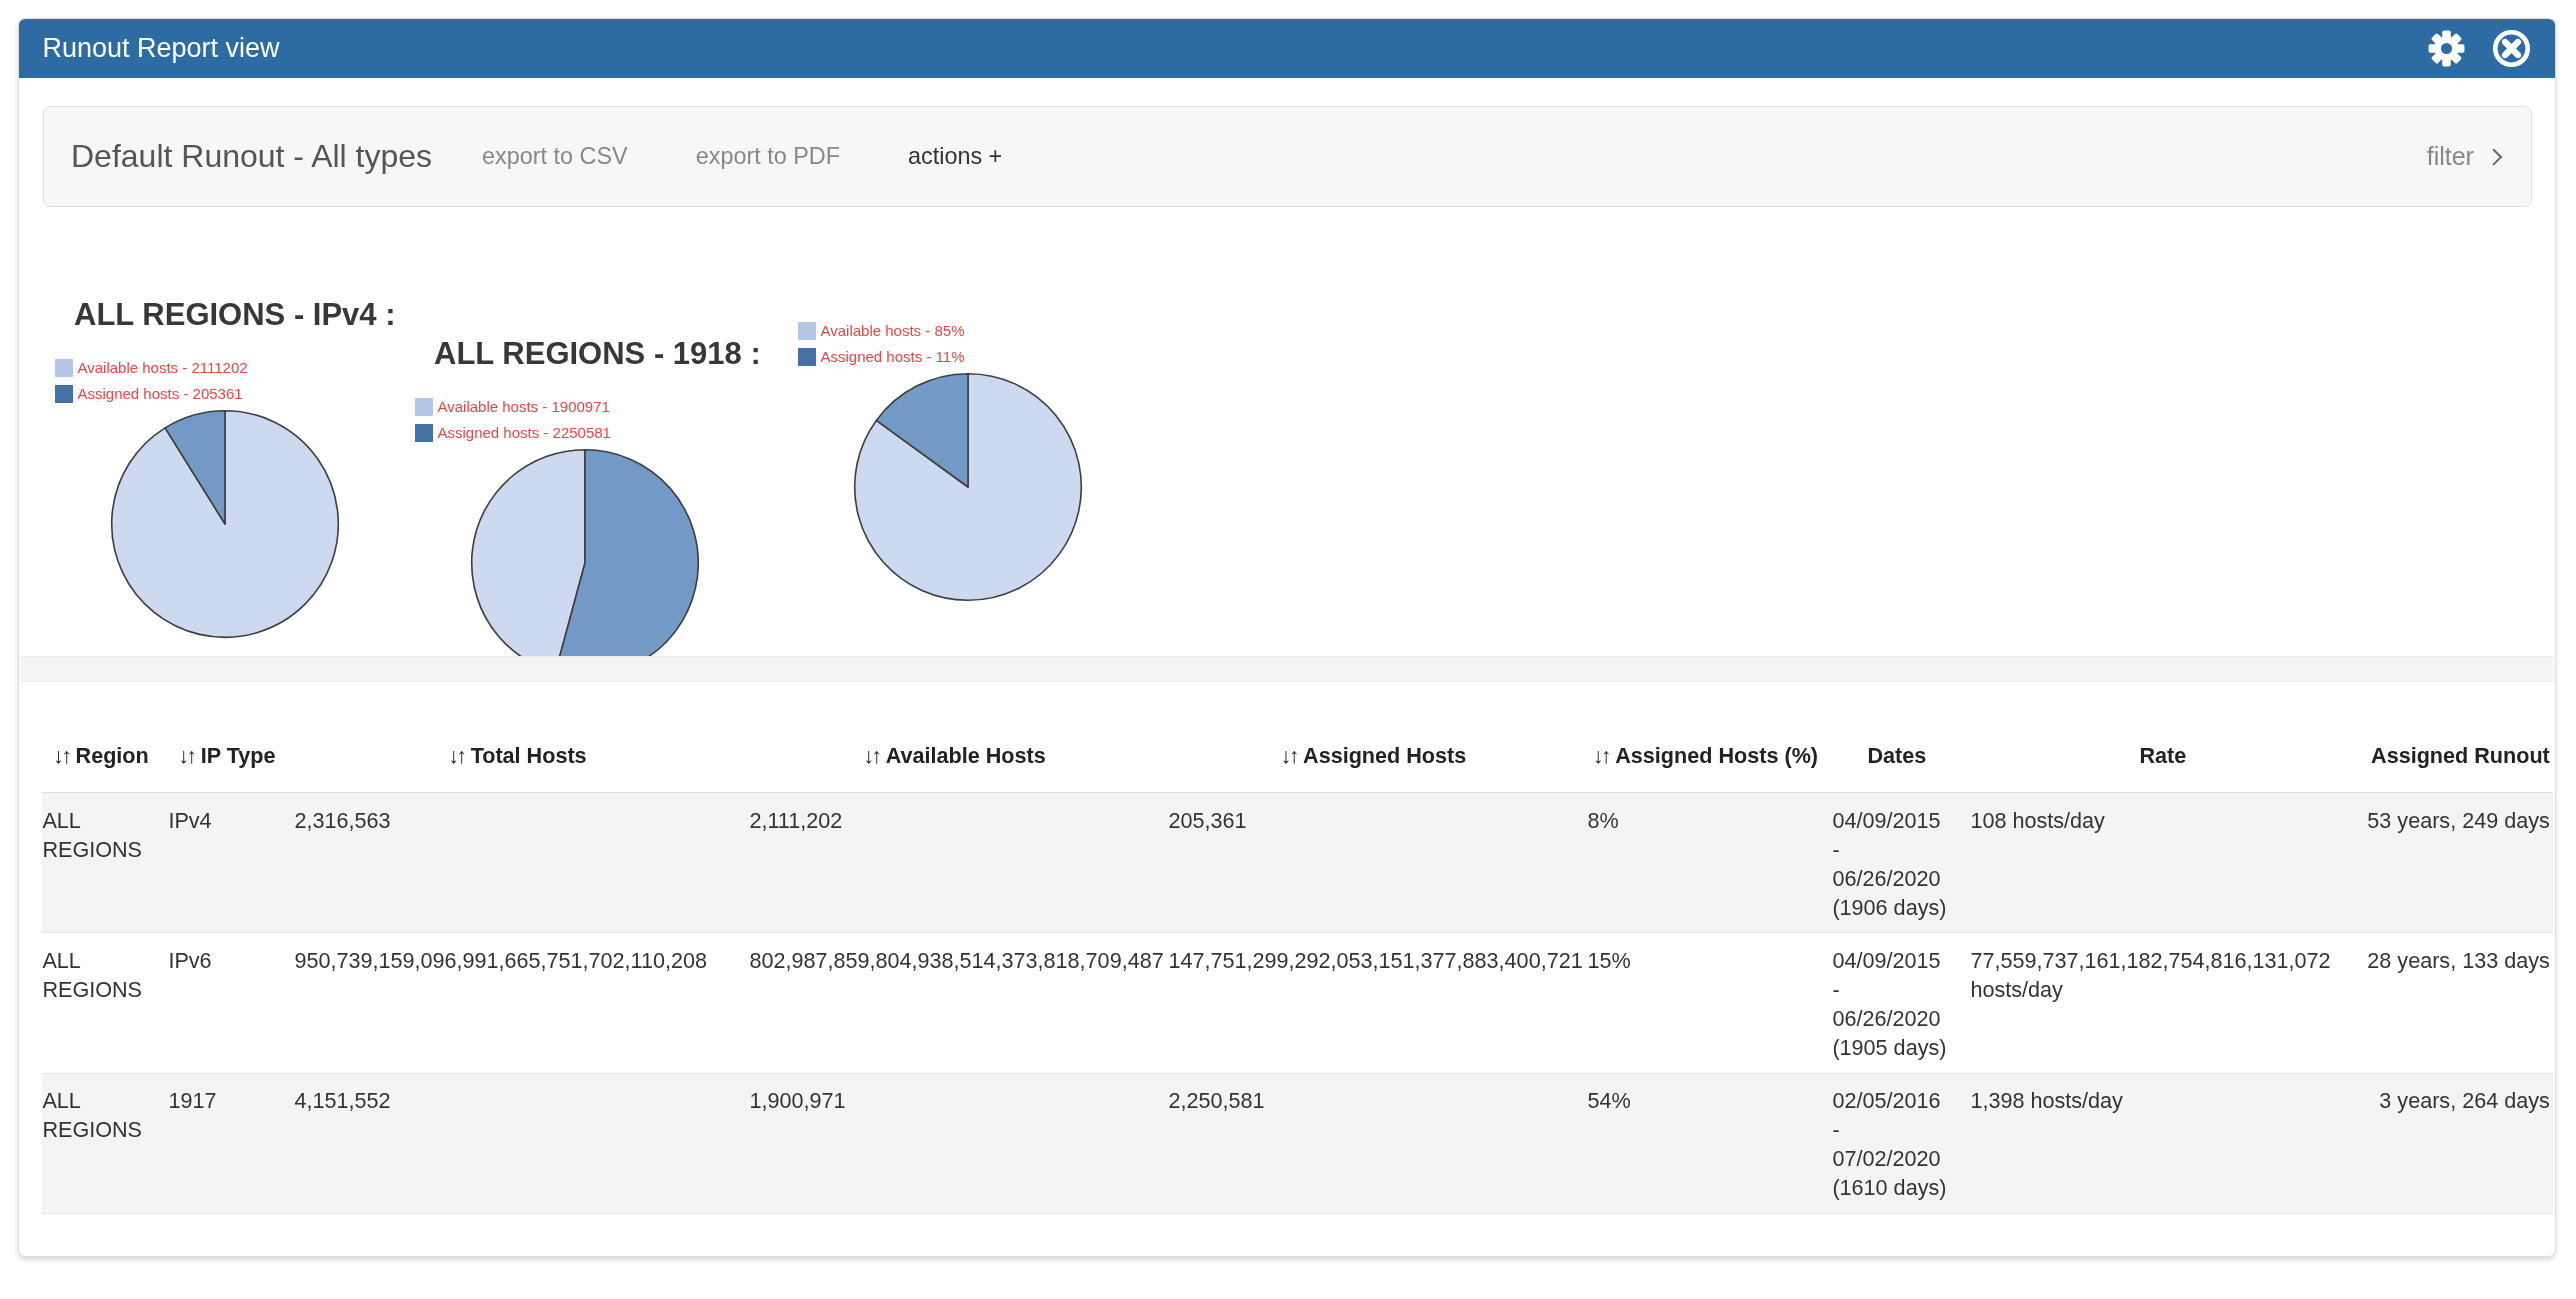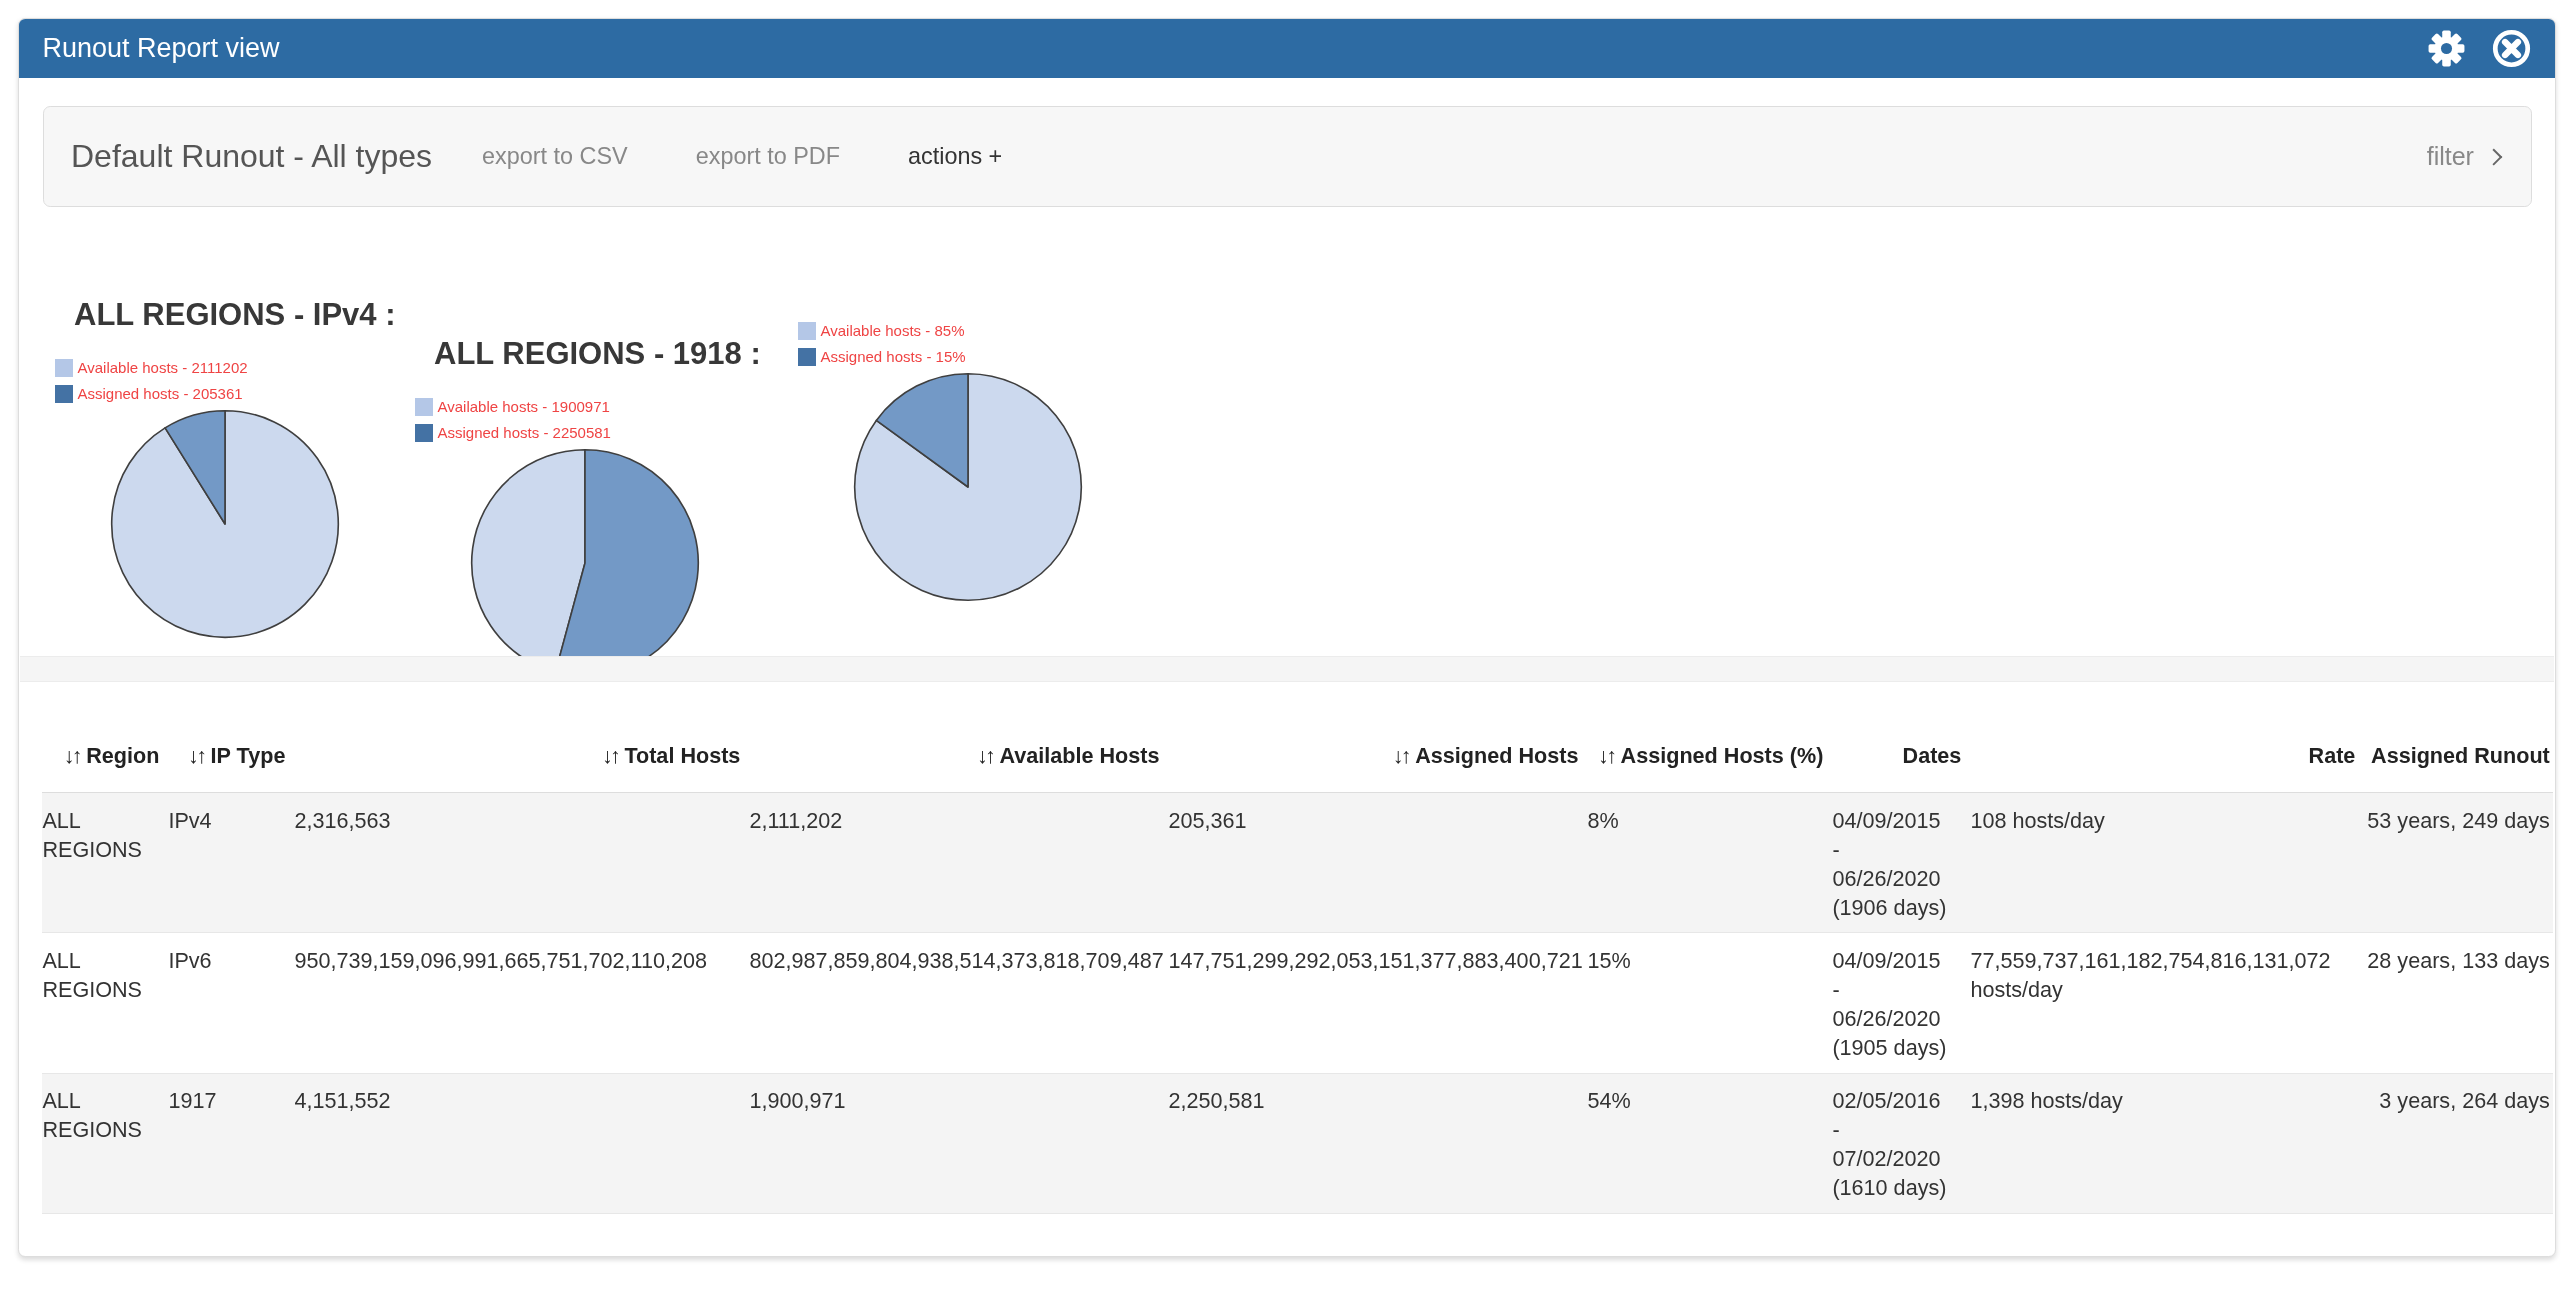--- a/index.html
+++ b/index.html
@@ -59,21 +59,21 @@
   .strip{
     position:absolute;left:0.9px;right:0.9px;top:637px;height:26px;
     background:#f5f5f5;border-top:0.9px solid #ececec;border-bottom:0.9px solid #ececec;
   }
   
   table.report{
     position:absolute;left:23.4px;top:711px;width:2509px;
     border-collapse:collapse;table-layout:fixed;
   }
   th{
-    font-size:21.6px;font-weight:bold;color:#222;text-align:right;
+    font-size:21.6px;font-weight:bold;color:#222;text-align:center;
     vertical-align:top;padding:12.6px 9px 23.4px 0;
     border-bottom:0.9px solid #ddd;white-space:nowrap;
   }
   th .sort{letter-spacing:-2.7px;margin-right:6.3px;}
   th:last-child{text-align:right;padding-right:3.6px;}
   td{
     font-size:21.6px;color:#333;vertical-align:top;
     padding:12.6px 9px 10.8px 0;line-height:29px;
   }
   td.dates{white-space:pre-line;margin-left:48px;}
@@ -158,21 +158,21 @@
   </div>
 
   <div class="chart c2">
     <div class="legend">
       <div class="legend-row">
         <span class="legend-swatch" style="background: rgb(180, 199, 231);"></span>
         <span class="legend-label">Available hosts - 85%</span>
       </div>
       <div class="legend-row">
         <span class="legend-swatch" style="background: rgb(68, 114, 164);"></span>
-        <span class="legend-label">Assigned hosts - 15%</span>
+        <span class="legend-label">Assigned hosts - 11%</span>
       </div>
     </div>
     <svg class="pie" width="232" height="232" viewBox="0 0 258 258">
         <path d="M 129 129 L 129.00 3.00 A 126 126 0 1 1 27.06 54.94 Z" fill="#ccd9ee" stroke="#3f3f3f" stroke-width="1.8" stroke-linejoin="round"></path>
         <path d="M 129 129 L 27.06 54.94 A 126 126 0 0 1 129.00 3.00 Z" fill="#7399c6" stroke="#3f3f3f" stroke-width="1.8" stroke-linejoin="round"></path>
       </svg>
   </div>
 
   <div class="strip"></div>
 

